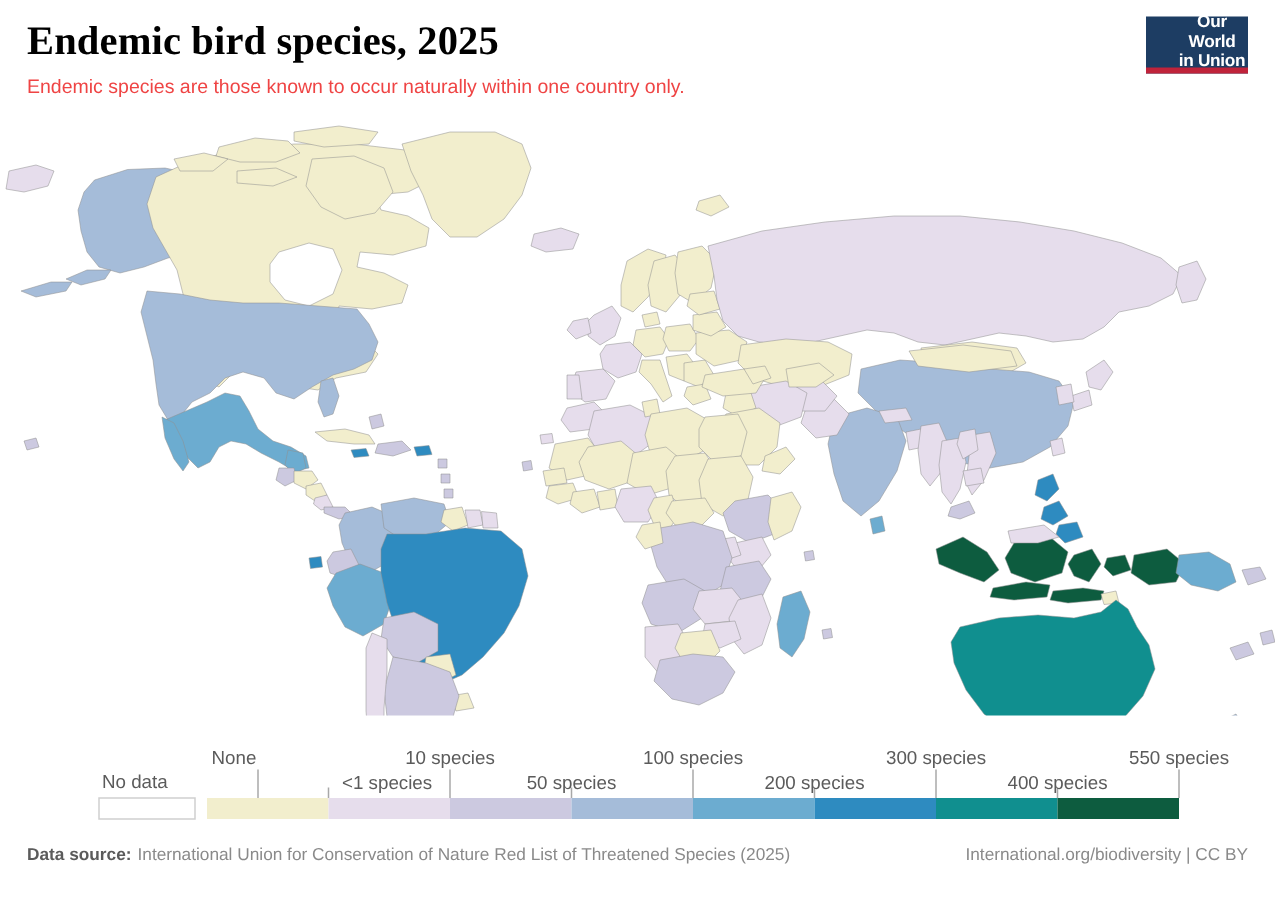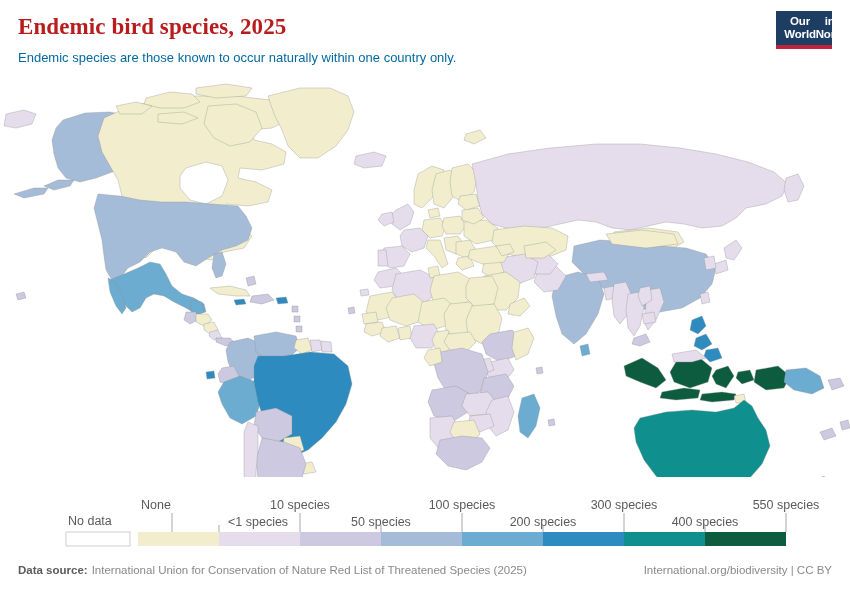--- a/index.html
+++ b/index.html
@@ -18,48 +18,48 @@
 
   
   #header {
     position: absolute;
     left: 18px;
     top: 12px;
     right: 18px;
   }
   #chart-title {
     font-family: "Liberation Serif", serif;
-    font-size: 23px;
+    font-size: 27px;
     font-weight: 700;
-    color: #b91c1c;
+    color: #000000;
     letter-spacing: 0.1px;
     line-height: 30px;
     margin: 0;
     white-space: nowrap;
   }
   #chart-subtitle {
     font-size: 13px;
-    color: #0369a1;
+    color: #ef4444;
     line-height: 17px;
     margin-top: 7px;
     font-weight: 400;
   }
 
   
   #owid-logo {
     position: absolute;
     right: 18px;
     top: 11px;
-    width: 56px;
+    width: 68px;
     height: 38px;
     background: #1d3d63;
     border-bottom: 4px solid #c0233a;
     box-sizing: border-box;
     display: flex;
-    flex-direction: row;
+    flex-direction: column;
     align-items: center;
     justify-content: center;
     line-height: 13px;
     padding-left: 20px;
   }
   #owid-logo span {
     color: #ffffff;
     font-size: 11.5px;
     font-weight: 700;
     letter-spacing: -0.2px;
@@ -132,21 +132,21 @@
 </head>
 <body>
 
 <div id="header">
   <h1 id="chart-title">Endemic bird species, 2025</h1>
   <div id="chart-subtitle">Endemic species are those known to occur naturally within one country only.</div>
 </div>
 
 <div id="owid-logo">
   <span>Our World</span>
-  <span>in None</span>
+  <span>in Union</span>
 </div>
 
 <div id="map-area">
 <svg id="map-svg" width="850" height="395" viewBox="0 0 850 395" xmlns="http://www.w3.org/2000/svg">
 
   <path class="country" fill="#a5bcd9" d="M63 38 L85 31 L110 30 L133 35 L152 40 L160 52 L158 66 L150 78 L132 86 L112 90 L96 96 L80 100 L66 96 L58 86 L54 72 L52 58 L56 46 Z"></path>
   <path class="country" fill="#a5bcd9" d="M44 104 L58 98 L74 98 L70 104 L54 108 Z"></path>
   <path class="country" fill="#a5bcd9" d="M14 112 L34 106 L48 106 L44 112 L24 116 Z"></path>
 
   <path class="country" fill="#e6ddec" d="M6 32 L24 28 L36 32 L32 42 L16 46 L4 44 Z"></path>

